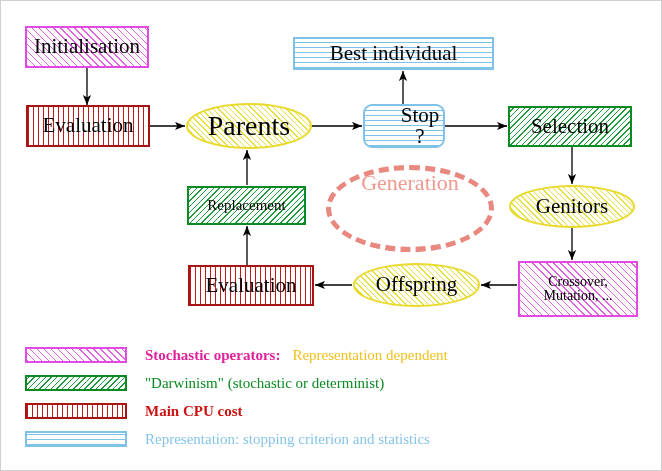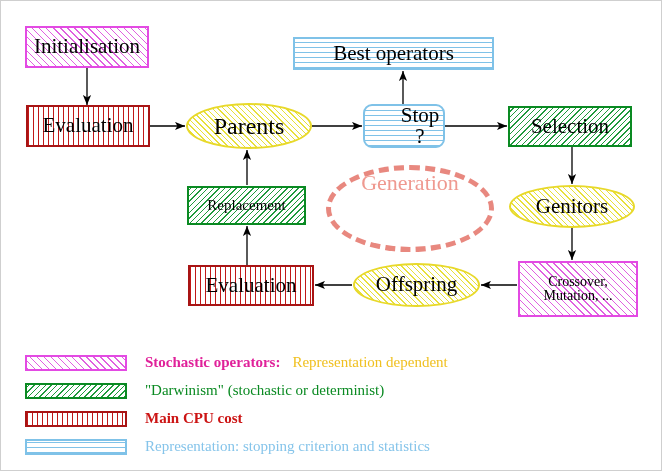--- a/index.html
+++ b/index.html
@@ -84,21 +84,21 @@
   
   #legend {
     position: absolute;
     left: 24px;
     top: 346px;
     width: 620px;
     z-index: 5;
   }
   .legend-row {
     display: flex;
-    align-items: flex-end;
+    align-items: flex-start;
     height: 24px;
     margin-bottom: 4px;
   }
   .swatch {
     width: 102px;
     height: 16px;
     box-sizing: border-box;
     flex: 0 0 auto;
   }
   .legend-text {
@@ -151,26 +151,26 @@
 </svg>
 
 <div class="node fill-magenta" style="left:24px; top:25px; width:124px; height:42px; font-size:21px;">
   <span class="lbl">Initialisation</span>
 </div>
 
 <div class="node fill-red" style="left:25px; top:104px; width:124px; height:42px; font-size:21px;">
   <span class="lbl">Evaluation</span>
 </div>
 
-<div class="node fill-yellow ellipse" style="left:185px; top:102px; width:126px; height:46px; font-size:24px;">
+<div class="node fill-yellow ellipse" style="left:185px; top:102px; width:126px; height:46px; font-size:28px;">
   <span class="lbl">Parents</span>
 </div>
 
 <div class="node fill-blue" style="left:292px; top:36px; width:201px; height:33px; font-size:21px;">
-  <span class="lbl">Best operators</span>
+  <span class="lbl">Best individual</span>
 </div>
 
 <div class="node fill-blue rounded" style="left:362px; top:103px; width:82px; height:44px; font-size:21px;padding-left:32px;">
   <span class="lbl">Stop ?</span>
 </div>
 
 <div class="node fill-green" style="left:507px; top:105px; width:124px; height:41px; font-size:21px;text-align:right;">
   <span class="lbl">Selection</span>
 </div>
 

